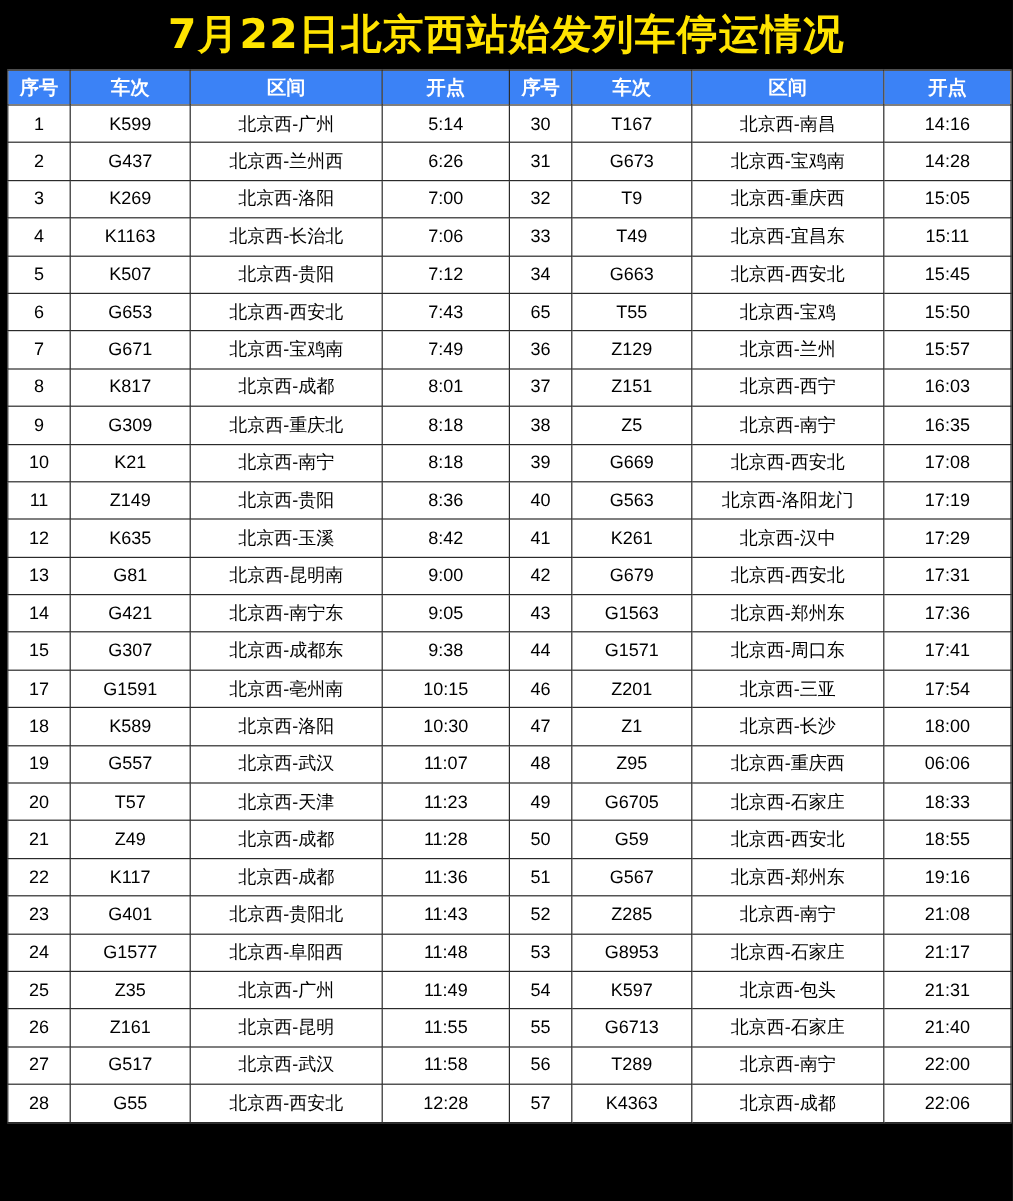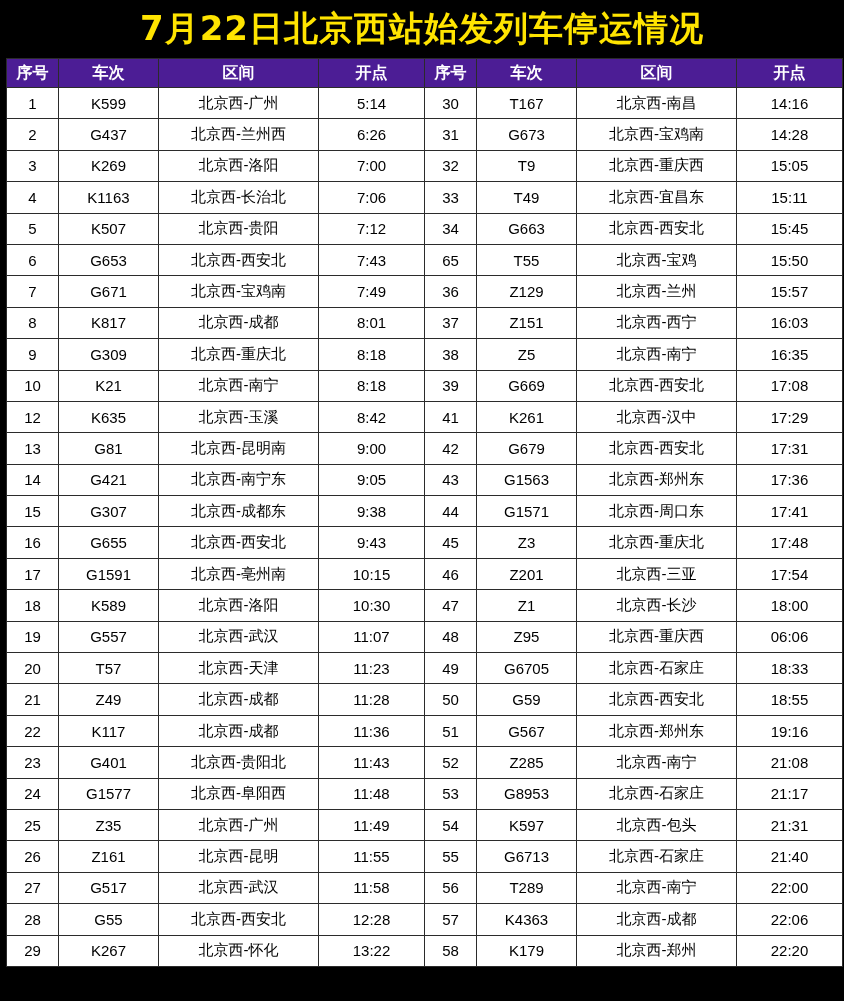--- a/index.html
+++ b/index.html
@@ -53,21 +53,21 @@
     border: 1px solid #2b2b2b;
     text-align: center;
     font-size: 15px;
     color: #000000;
     height: 30.4px;
     padding: 0;
     overflow: hidden;
     white-space: nowrap;
   }
   table.sched th {
-    background: #4c1d95;
+    background: #3b82f6;
     color: #ffffff;
     font-weight: bold;
     font-size: 16px;
     height: 28px;
   }
   
   col.c-idx { width: 52px; }
   col.c-train { width: 100px; }
   col.c-route { width: 160px; }
   col.c-time { width: 106px; }
@@ -205,20 +205,30 @@
           <td class="cell-idx">10</td>
           <td class="cell-train">K21</td>
           <td class="cell-route">北京西-南宁</td>
           <td class="cell-time">8:18</td>
           <td class="cell-idx">39</td>
           <td class="cell-train">G669</td>
           <td class="cell-route">北京西-西安北</td>
           <td class="cell-time">17:08</td>
         </tr>
         <tr>
+          <td class="cell-idx">11</td>
+          <td class="cell-train">Z149</td>
+          <td class="cell-route">北京西-贵阳</td>
+          <td class="cell-time">8:36</td>
+          <td class="cell-idx">40</td>
+          <td class="cell-train">G563</td>
+          <td class="cell-route">北京西-洛阳龙门</td>
+          <td class="cell-time">17:19</td>
+        </tr>
+        <tr>
           <td class="cell-idx">12</td>
           <td class="cell-train">K635</td>
           <td class="cell-route">北京西-玉溪</td>
           <td class="cell-time">8:42</td>
           <td class="cell-idx">41</td>
           <td class="cell-train">K261</td>
           <td class="cell-route">北京西-汉中</td>
           <td class="cell-time">17:29</td>
         </tr>
         <tr>
@@ -245,30 +255,20 @@
           <td class="cell-idx">15</td>
           <td class="cell-train">G307</td>
           <td class="cell-route">北京西-成都东</td>
           <td class="cell-time">9:38</td>
           <td class="cell-idx">44</td>
           <td class="cell-train">G1571</td>
           <td class="cell-route">北京西-周口东</td>
           <td class="cell-time">17:41</td>
         </tr>
         <tr>
-          <td class="cell-idx">16</td>
-          <td class="cell-train">G655</td>
-          <td class="cell-route">北京西-西安北</td>
-          <td class="cell-time">9:43</td>
-          <td class="cell-idx">45</td>
-          <td class="cell-train">Z3</td>
-          <td class="cell-route">北京西-重庆北</td>
-          <td class="cell-time">17:48</td>
-        </tr>
-        <tr>
           <td class="cell-idx">17</td>
           <td class="cell-train">G1591</td>
           <td class="cell-route">北京西-亳州南</td>
           <td class="cell-time">10:15</td>
           <td class="cell-idx">46</td>
           <td class="cell-train">Z201</td>
           <td class="cell-route">北京西-三亚</td>
           <td class="cell-time">17:54</td>
         </tr>
         <tr>
@@ -374,27 +374,17 @@
         <tr>
           <td class="cell-idx">28</td>
           <td class="cell-train">G55</td>
           <td class="cell-route">北京西-西安北</td>
           <td class="cell-time">12:28</td>
           <td class="cell-idx">57</td>
           <td class="cell-train">K4363</td>
           <td class="cell-route">北京西-成都</td>
           <td class="cell-time">22:06</td>
         </tr>
-        <tr>
-          <td class="cell-idx">29</td>
-          <td class="cell-train">K267</td>
-          <td class="cell-route">北京西-怀化</td>
-          <td class="cell-time">13:22</td>
-          <td class="cell-idx">58</td>
-          <td class="cell-train">K179</td>
-          <td class="cell-route">北京西-郑州</td>
-          <td class="cell-time">22:20</td>
-        </tr>
       </tbody>
     </table>
   </div>
 
 </div>
 
 </body></html>

